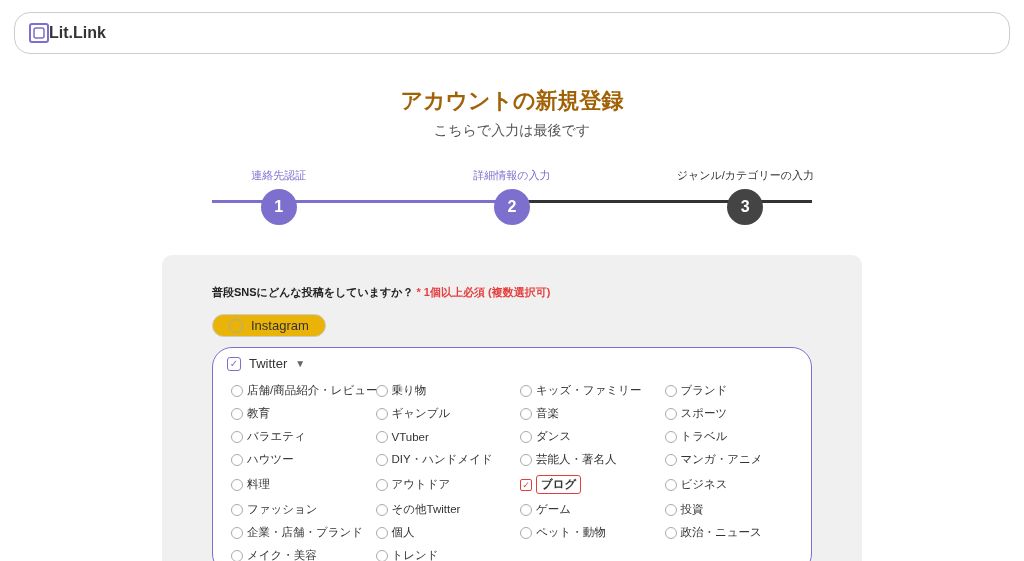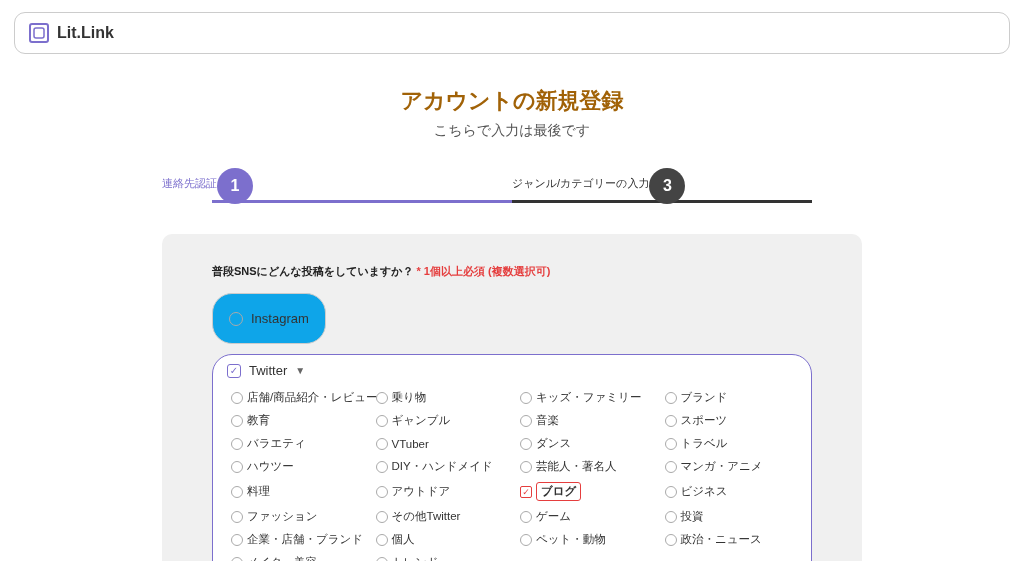--- a/index.html
+++ b/index.html
@@ -6,26 +6,25 @@
     body {
       font-family: -apple-system, BlinkMacSystemFont, 'Segoe UI', Helvetica, Arial, sans-serif;
       background: #fff;
       color: #333;
       font-size: 14px;
     }
 
     
     .header {
       border: 1.5px solid #ccc;
-      border-radius: 11px;
+      border-radius: 16px;
       margin: 12px 14px;
       padding: 10px 14px;
       display: flex;
       align-items: center;
-      gap: 8px;
     }
     .header-logo-icon {
       width: 20px;
       height: 20px;
       border: 2px solid #7c6fcd;
       border-radius: 3px;
       display: inline-flex;
       align-items: center;
       justify-content: center;
     }
@@ -79,21 +78,21 @@
       flex: 1;
       background: #7c6fcd;
     }
     .track-right {
       flex: 1;
       background: #333;
     }
 
     .step {
       display: flex;
-      flex-direction: row;
+      flex-direction: column;
       align-items: center;
       flex: 1;
       position: relative;
       z-index: 1;
     }
     .step-label {
       font-size: 11px;
       color: #7c6fcd;
       margin-bottom: 6px;
       text-align: center;
@@ -135,24 +134,24 @@
     }
     .question .required {
       color: #e53e3e;
     }
 
     
     .sns-option {
       display: flex;
       align-items: center;
       gap: 8px;
-      background: #0ea5e9;
+      background: #eab308;
       border: 1.5px solid #ccc;
       border-radius: 20px;
-      padding: 17px 16px;
+      padding: 3px 16px;
       width: fit-content;
       margin-bottom: 10px;
       font-size: 13px;
       cursor: pointer;
     }
     .sns-radio {
       width: 14px;
       height: 14px;
       border-radius: 50%;
       border: 1.5px solid #aaa;
@@ -254,20 +253,24 @@
     <div class="stepper-track">
       <div class="track-left"></div>
       <div class="track-right"></div>
     </div>
 
     <div class="step">
       <span class="step-label">連絡先認証</span>
       <div class="step-circle">1</div>
     </div>
     <div class="step">
+      <span class="step-label">詳細情報の入力</span>
+      <div class="step-circle">2</div>
+    </div>
+    <div class="step">
       <span class="step-label dark">ジャンル/カテゴリーの入力</span>
       <div class="step-circle dark">3</div>
     </div>
   </div>
 
   <div class="form-area">
     <div class="question">
       <span>普段SNSにどんな投稿をしていますか？</span>
       <span class="required">* 1個以上必須 (複数選択可)</span>
     </div>

